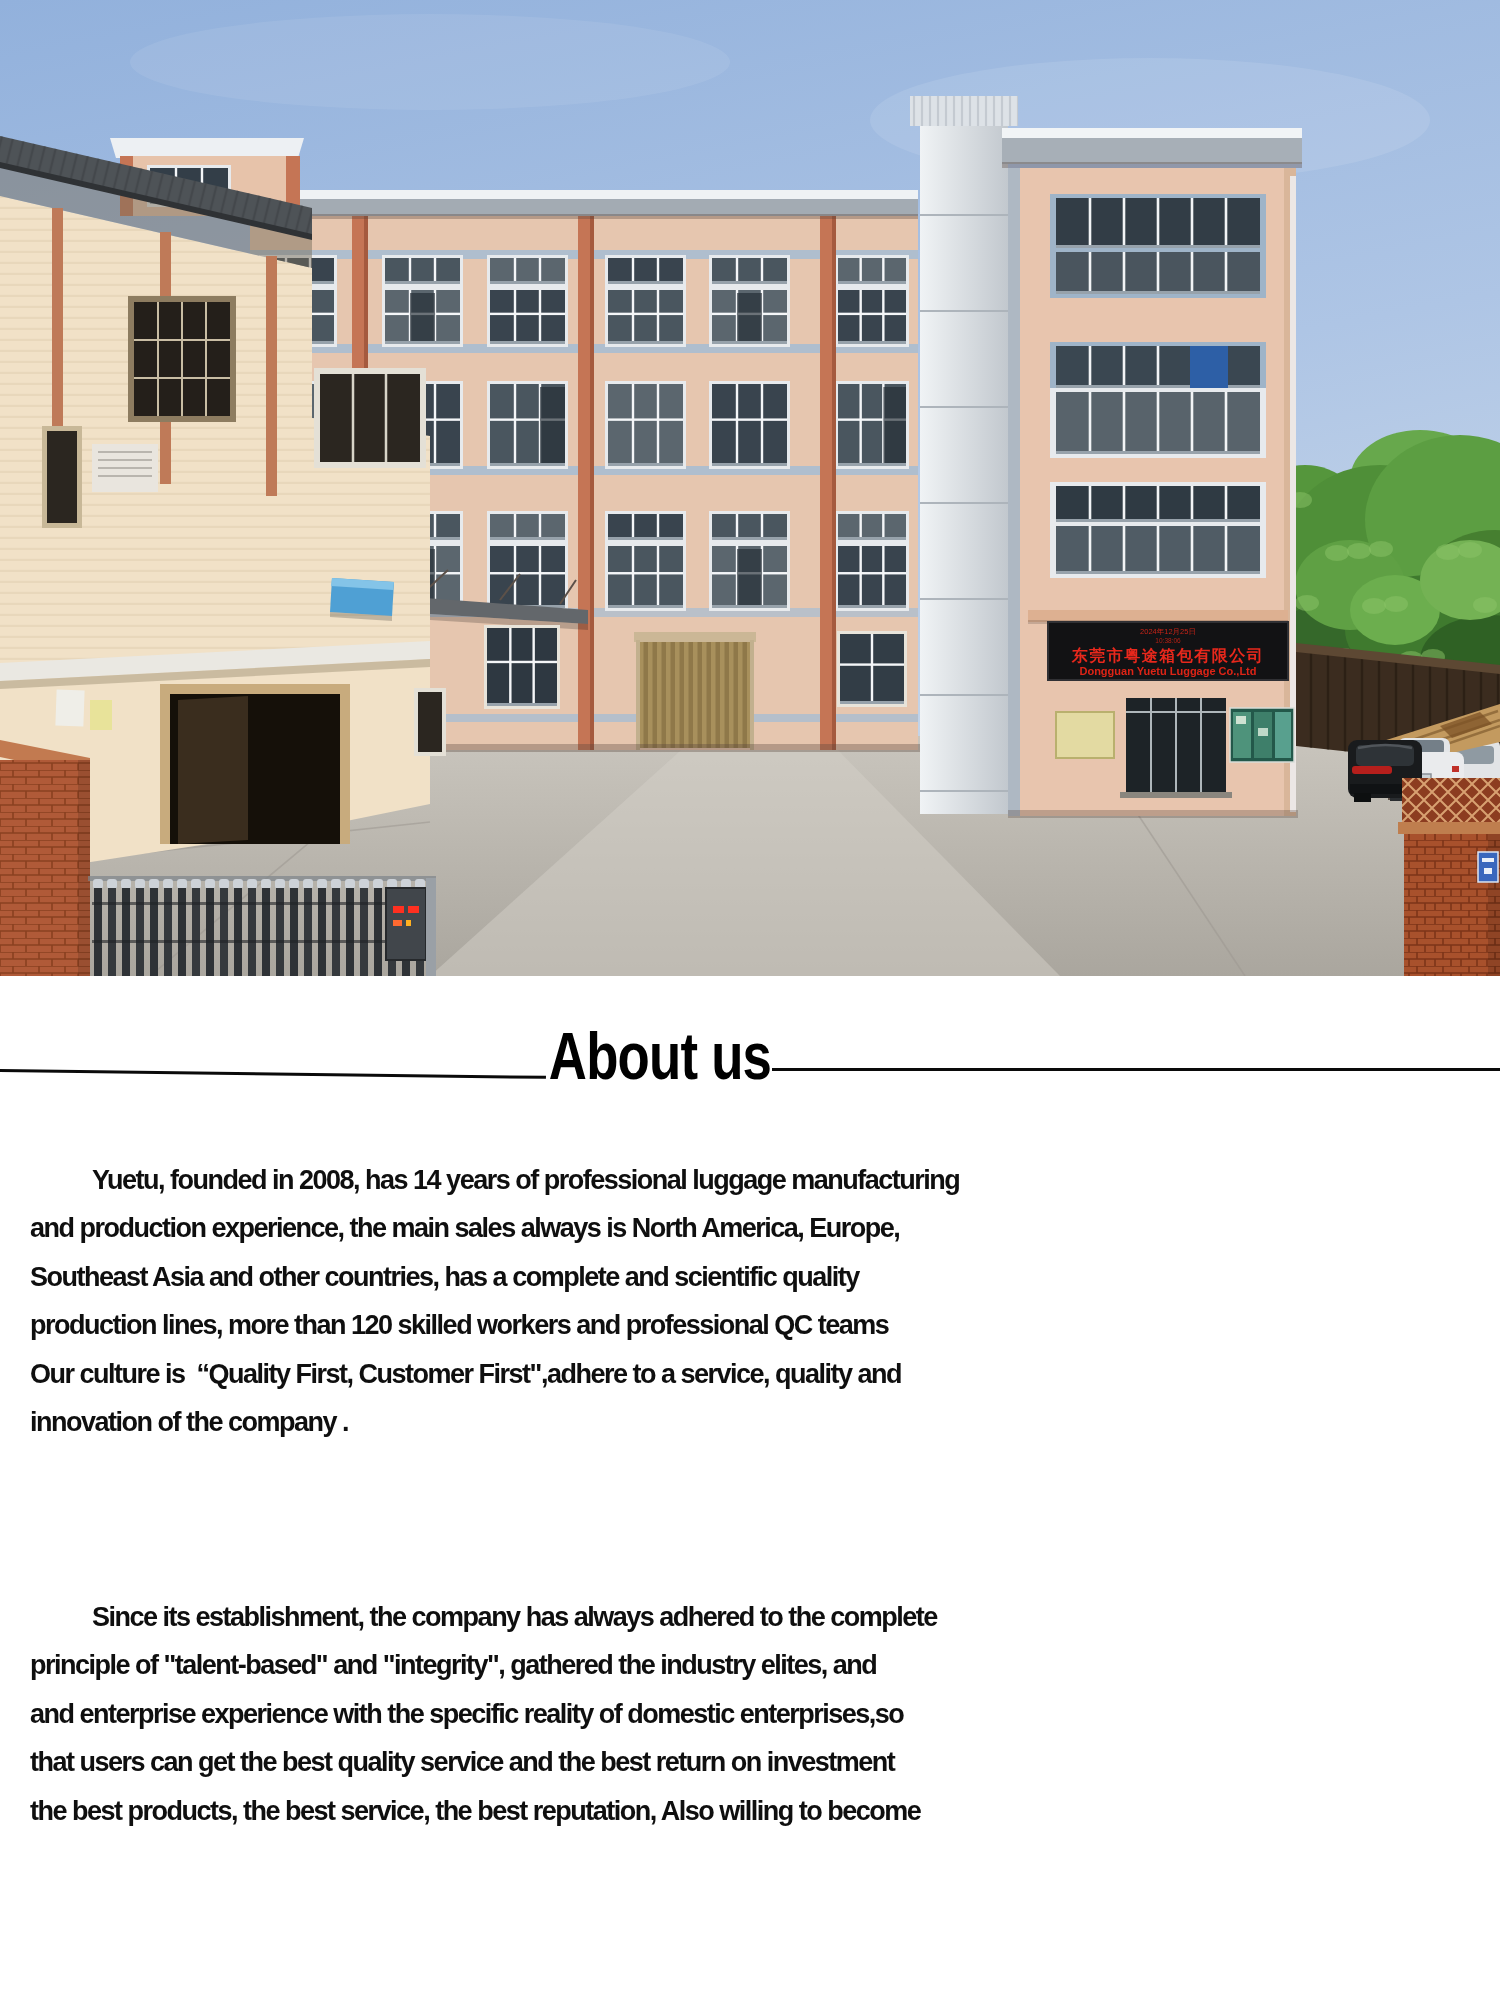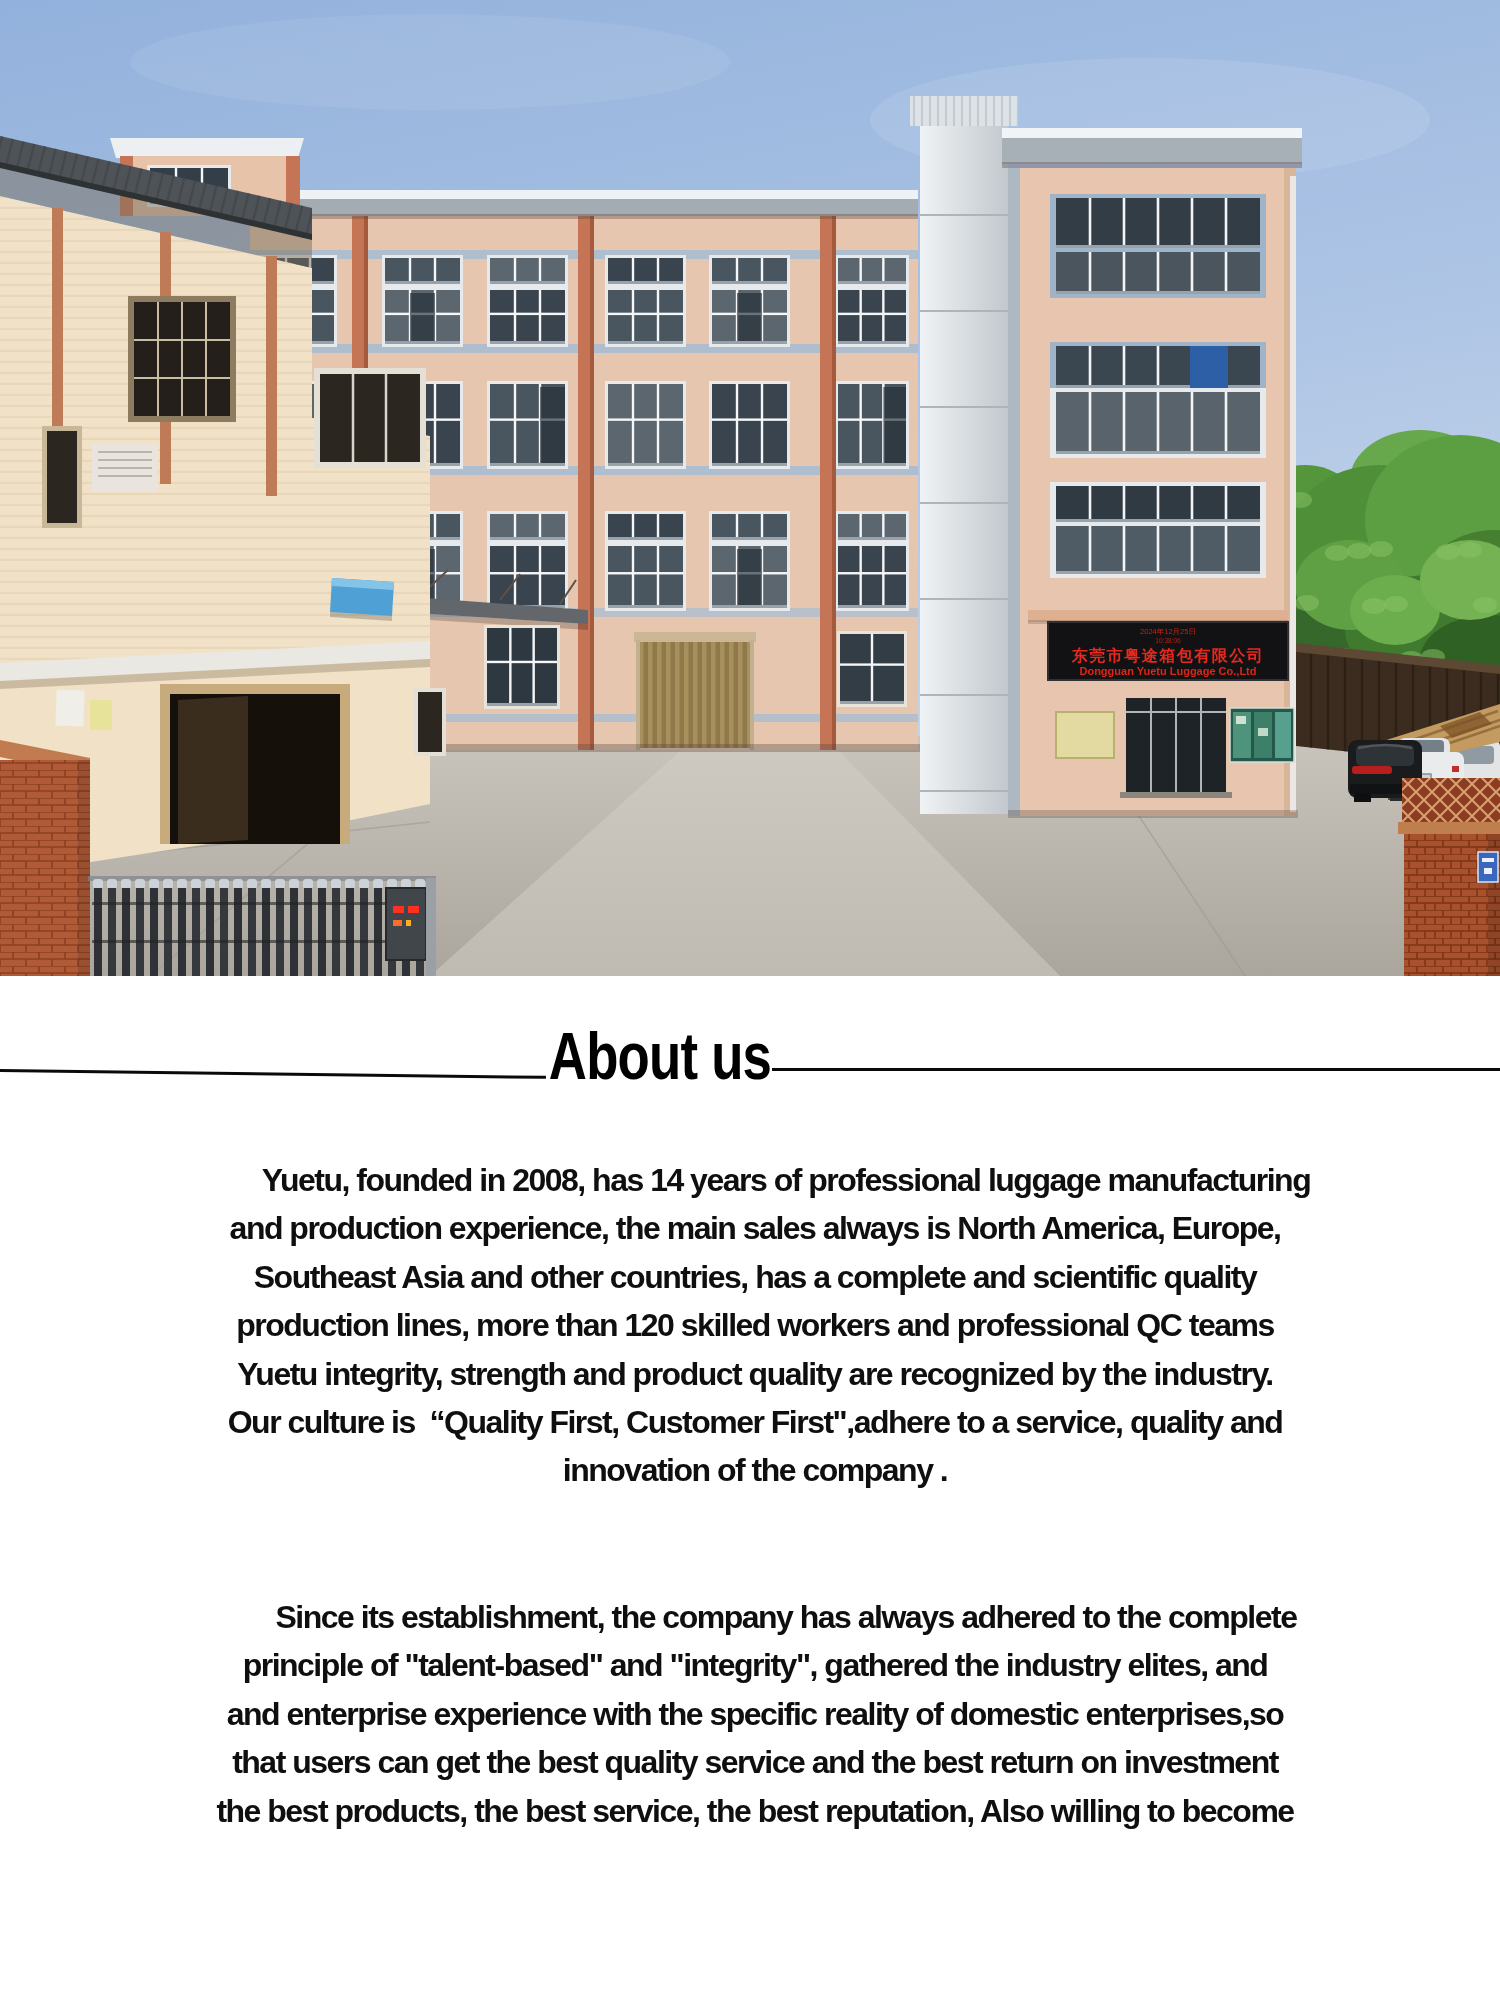--- a/index.html
+++ b/index.html
@@ -9,21 +9,21 @@
   .photo svg{display:block;width:1500px;height:976px;}
 
   .about-heading{position:absolute;top:1020px;left:0;width:1320px;margin:0;text-align:center;
       font-size:66px;line-height:72px;font-weight:700;color:#000;letter-spacing:-1px;
       transform:scaleX(0.8);}
   .divider-line{position:absolute;height:3px;background:#0a0a0a;}
   #line-left{left:0;top:1069px;width:546px;transform:rotate(0.72deg);transform-origin:left center;}
   #line-right{left:772px;top:1068px;width:728px;}
 
   .para{position:absolute;left:30px;width:1450px;color:#0f0f0f;font-weight:700;
-        font-size:32px;line-height:48.4px;letter-spacing:-1.5px;white-space:nowrap;text-align:center;}
+        font-size:27px;line-height:48.4px;letter-spacing:-1.5px;white-space:nowrap;}
   #para1{top:1156px;}
   #para2{top:1593px;}
   .para .indent{padding-left:62px;}
 
   text{font-family:"Liberation Sans",sans-serif;}
 </style>
 </head>
 <body>
 
 <div class="page">
@@ -639,21 +639,20 @@
 
   <div class="divider-line" id="line-left"></div>
   <h2 class="about-heading">About us</h2>
   <div class="divider-line" id="line-right"></div>
 
   <div class="para" id="para1">
     <div class="indent">Yuetu, founded in 2008, has 14 years of professional luggage manufacturing</div>
     <div>and production experience, the main sales always is North America, Europe,</div>
     <div>Southeast Asia and other countries, has a complete and scientific quality</div>
     <div>production lines, more than 120 skilled workers and professional QC teams</div>
-    <div>Yuetu integrity, strength and product quality are recognized by the industry.</div>
     <div>Our culture is &nbsp;“Quality First, Customer First",adhere to a service, quality and</div>
     <div>innovation of the company .</div>
   </div>
 
   <div class="para" id="para2">
     <div class="indent">Since its establishment, the company has always adhered to the complete</div>
     <div>principle of "talent-based" and "integrity", gathered the industry elites, and</div>
     <div>and enterprise experience with the specific reality of domestic enterprises,so</div>
     <div>that users can get the best quality service and the best return on investment</div>
     <div>the best products, the best service, the best reputation, Also willing to become</div>

